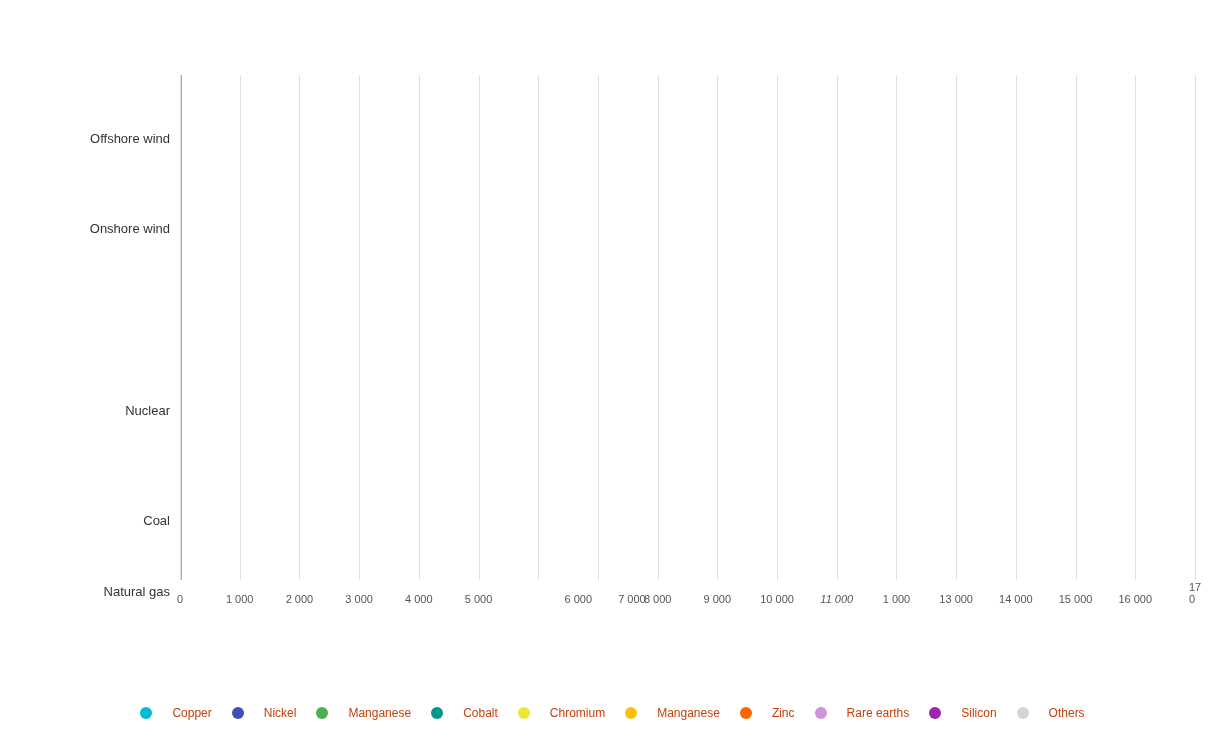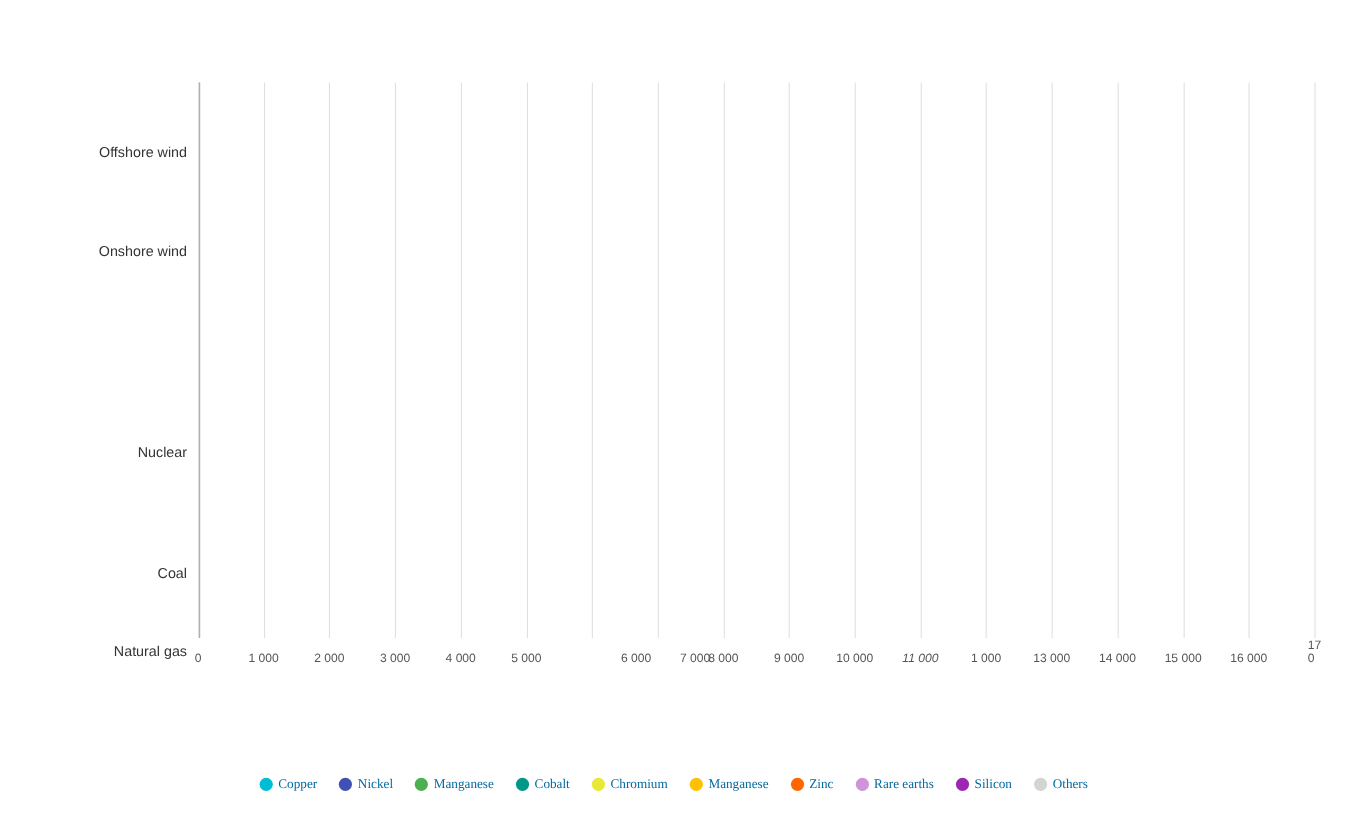--- a/index.html
+++ b/index.html
@@ -111,24 +111,23 @@
       display: flex;
       justify-content: center;
       align-items: center;
       gap: 20px;
       flex-wrap: wrap;
       padding: 10px 20px;
     }
     .legend-item {
       display: flex;
       align-items: center;
-      gap: 5px;
+      gap: 20px;
       font-size: 12px;
-      color: #0369a1;
-      font-family: Liberation Serif, serif;
+      color: #c2410c;
     }
     .legend-dot {
       width: 12px;
       height: 12px;
       border-radius: 50%;
       flex-shrink: 0;
     }
     .copyright {
       position: absolute;
       bottom: 80px;

